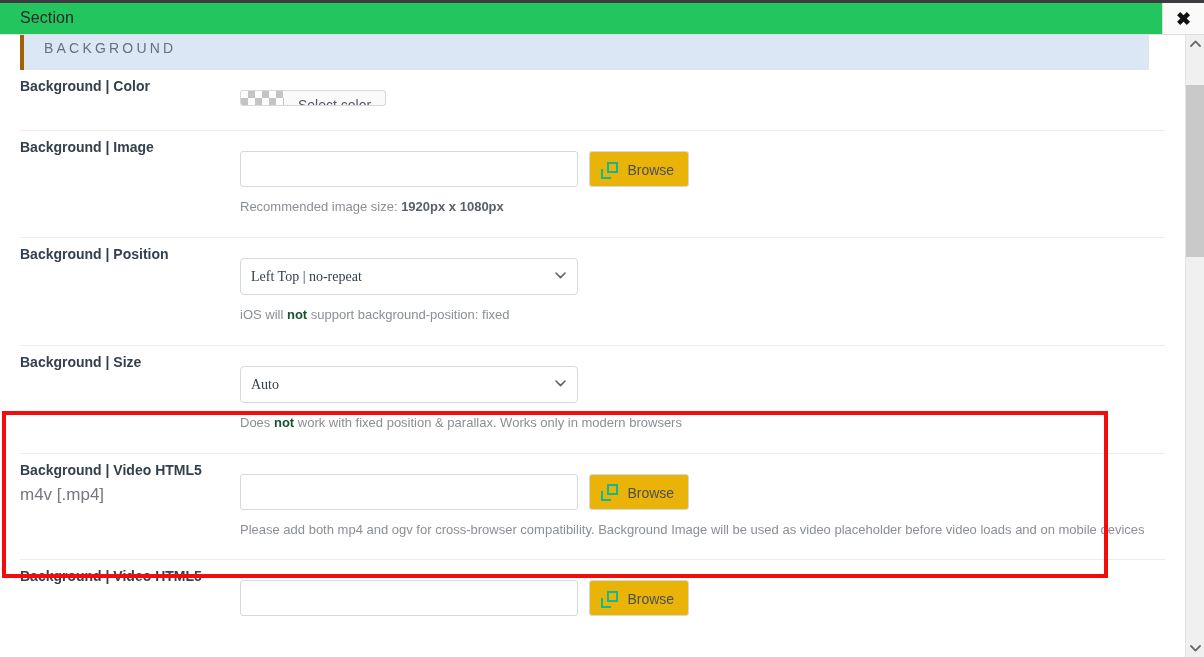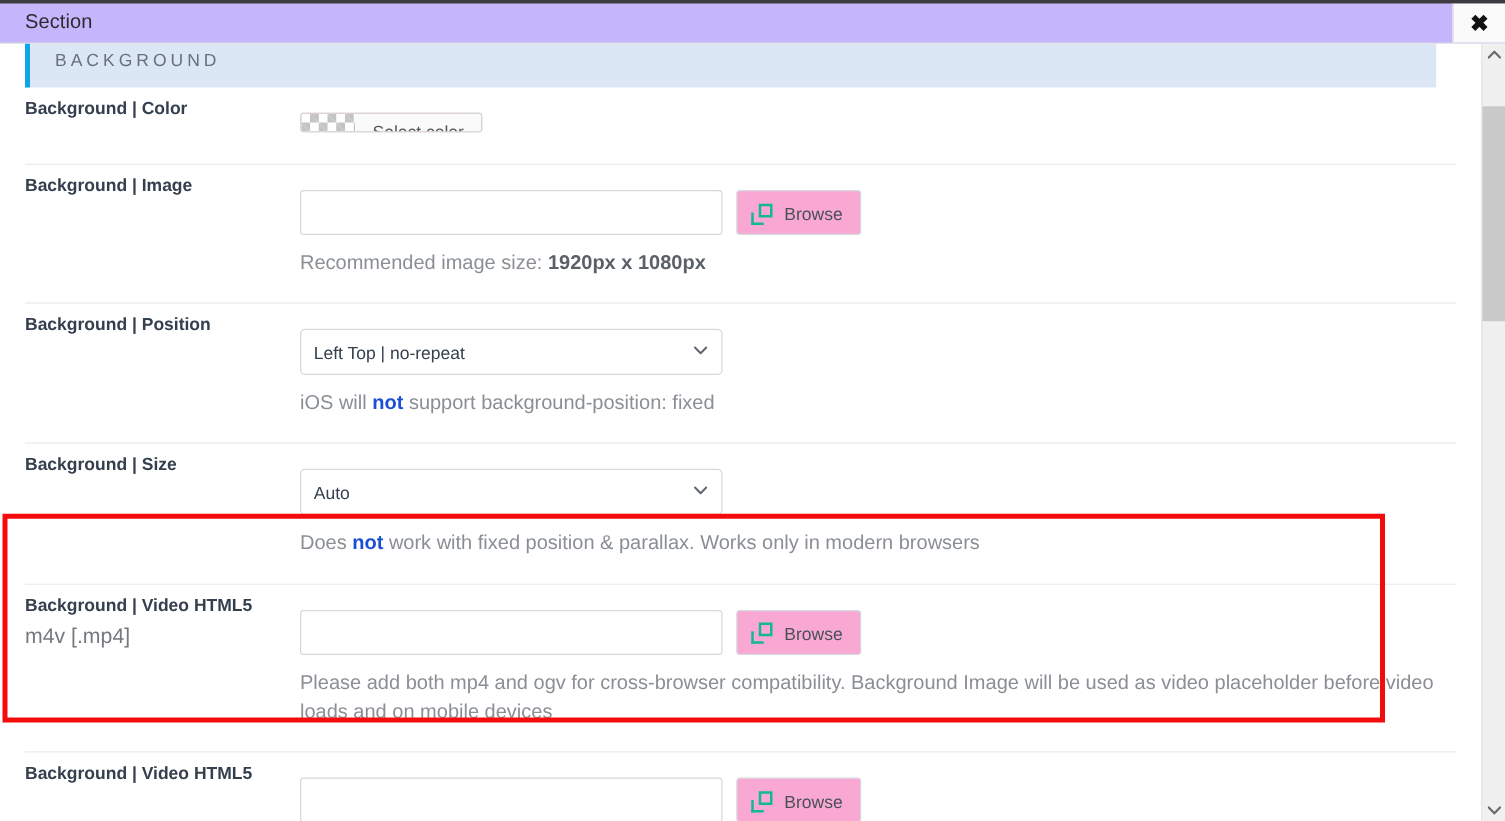--- a/index.html
+++ b/index.html
@@ -23,21 +23,21 @@
     height: 3px;
     background: #3b3b40;
   }
 
   
   .modal-header {
     position: absolute;
     top: 3px; left: 0;
     width: 1204px;
     height: 32px;
-    background: #c4b5fd;
+    background: #22c55e;
     border-bottom: 1px solid #dddddd;
     box-sizing: border-box;
   }
   .modal-title {
     position: absolute;
     left: 20px;
     top: 6px;
     font-size: 16px;
     color: #2b2b2b;
     letter-spacing: .1px;
@@ -110,21 +110,21 @@
     background: #c9c9c9;
     cursor: pointer;
   }
 
   
   .section-band {
     position: relative;
     margin-left: 20px;
     margin-right: 36px;
     background: #dce7f5;
-    border-left: 4px solid #0ea5e9;
+    border-left: 4px solid #a16207;
     box-sizing: border-box;
     height: 44px;
   }
   .section-band .band-label {
     position: absolute;
     left: 20px;
     top: 50%;
     transform: translateY(-50%);
     font-size: 14px;
     letter-spacing: 3.2px;
@@ -183,21 +183,21 @@
     outline: none;
   }
 
   .browse-btn {
     display: inline-block;
     vertical-align: top;
     margin-left: 7px;
     height: 36px;
     border: 1px solid #d5d8dc;
     border-radius: 3px;
-    background: #f9a8d4;
+    background: #eab308;
     box-sizing: border-box;
     padding: 0 14px 0 11px;
     cursor: pointer;
     white-space: nowrap;
     line-height: 34px;
     font-size: 14px;
     color: #4a4f56;
   }
   .browse-btn .copy-icon {
     display: inline-block;
@@ -267,21 +267,21 @@
     width: 338px;
     height: 37px;
   }
   .select-box select {
     width: 338px;
     height: 37px;
     border: 1px solid #d5d8dc;
     border-radius: 4px;
     background: #ffffff;
     box-sizing: border-box;
-    font-family: Liberation Sans, sans-serif;
+    font-family: Liberation Serif, serif;
     font-size: 14px;
     color: #34404e;
     padding: 0 30px 0 10px;
     appearance: none;
     -webkit-appearance: none;
     outline: none;
     cursor: pointer;
   }
   .select-chevron {
     position: absolute;
@@ -289,25 +289,25 @@
     top: 12px;
     width: 11px;
     height: 11px;
     pointer-events: none;
   }
   .select-chevron svg { display: block; }
 
   
   .hint {
     margin-top: 11px;
-    font-size: 16px;
+    font-size: 13px;
     color: #8a8f95;
     line-height: 1.45;
   }
-  .hint b { color: #1d4ed8; margin-top: 48px; }
+  .hint b { color: #14532d; margin-top: 48px; }
   .hint .strong-val { font-weight: bold; color: #5a6068; }
 
   
   .red-box {
     position: absolute;
     left: 2px;
     top: 411px;
     width: 1106px;
     height: 167px;
     border: 4px solid #f40c0c;

